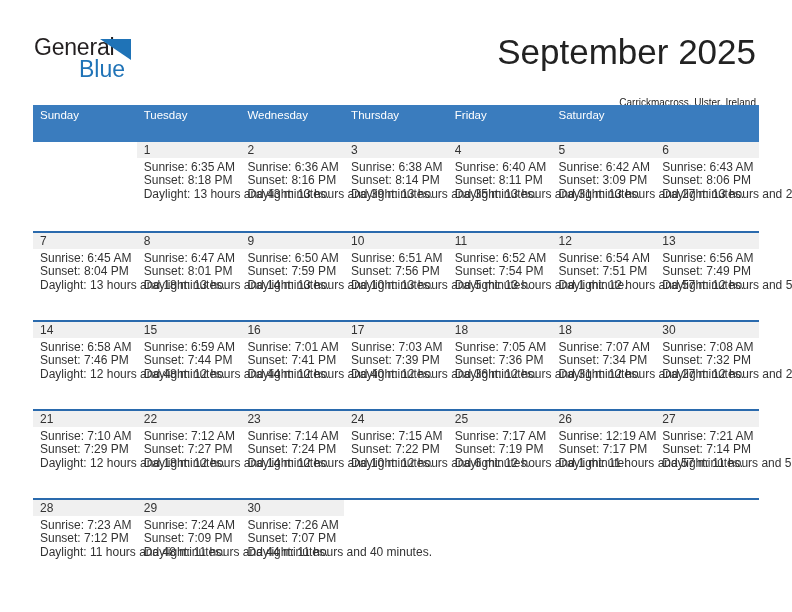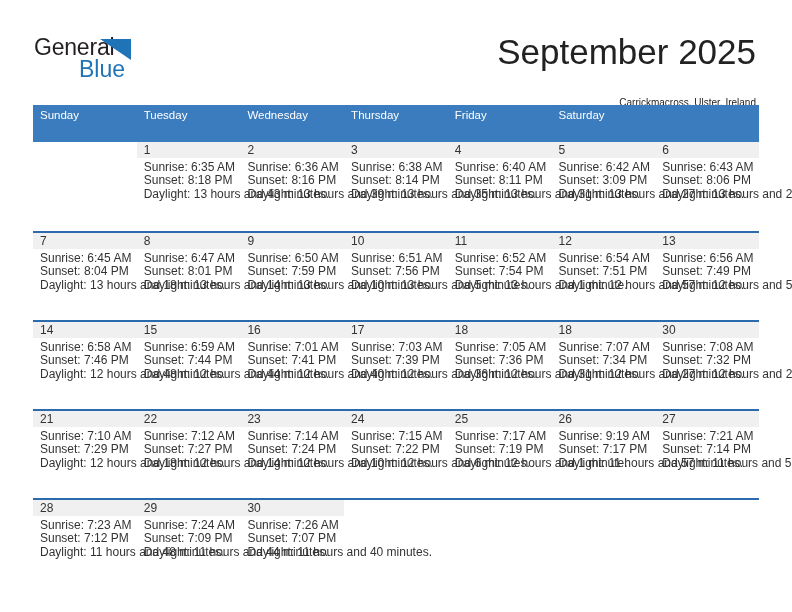--- a/index.html
+++ b/index.html
@@ -386,21 +386,21 @@
             <div class="detail">
               <div>Sunrise: 7:17 AM</div>
               <div>Sunset: 7:19 PM</div>
               <div class="daylight-wrap">Daylight: 12 hours and 1 minute.</div>
             </div>
           </div>
           <div class="daycell filled">
             <div class="daynum-strip"></div>
             <div class="daynum">26</div>
             <div class="detail">
-              <div>Sunrise: 9:19 AM</div>
+              <div>Sunrise: 12:19 AM</div>
               <div>Sunset: 7:17 PM</div>
               <div class="daylight-wrap">Daylight: 11 hours and 57 minutes.</div>
             </div>
           </div>
           <div class="daycell filled">
             <div class="daynum-strip"></div>
             <div class="daynum">27</div>
             <div class="detail">
               <div>Sunrise: 7:21 AM</div>
               <div>Sunset: 7:14 PM</div>

